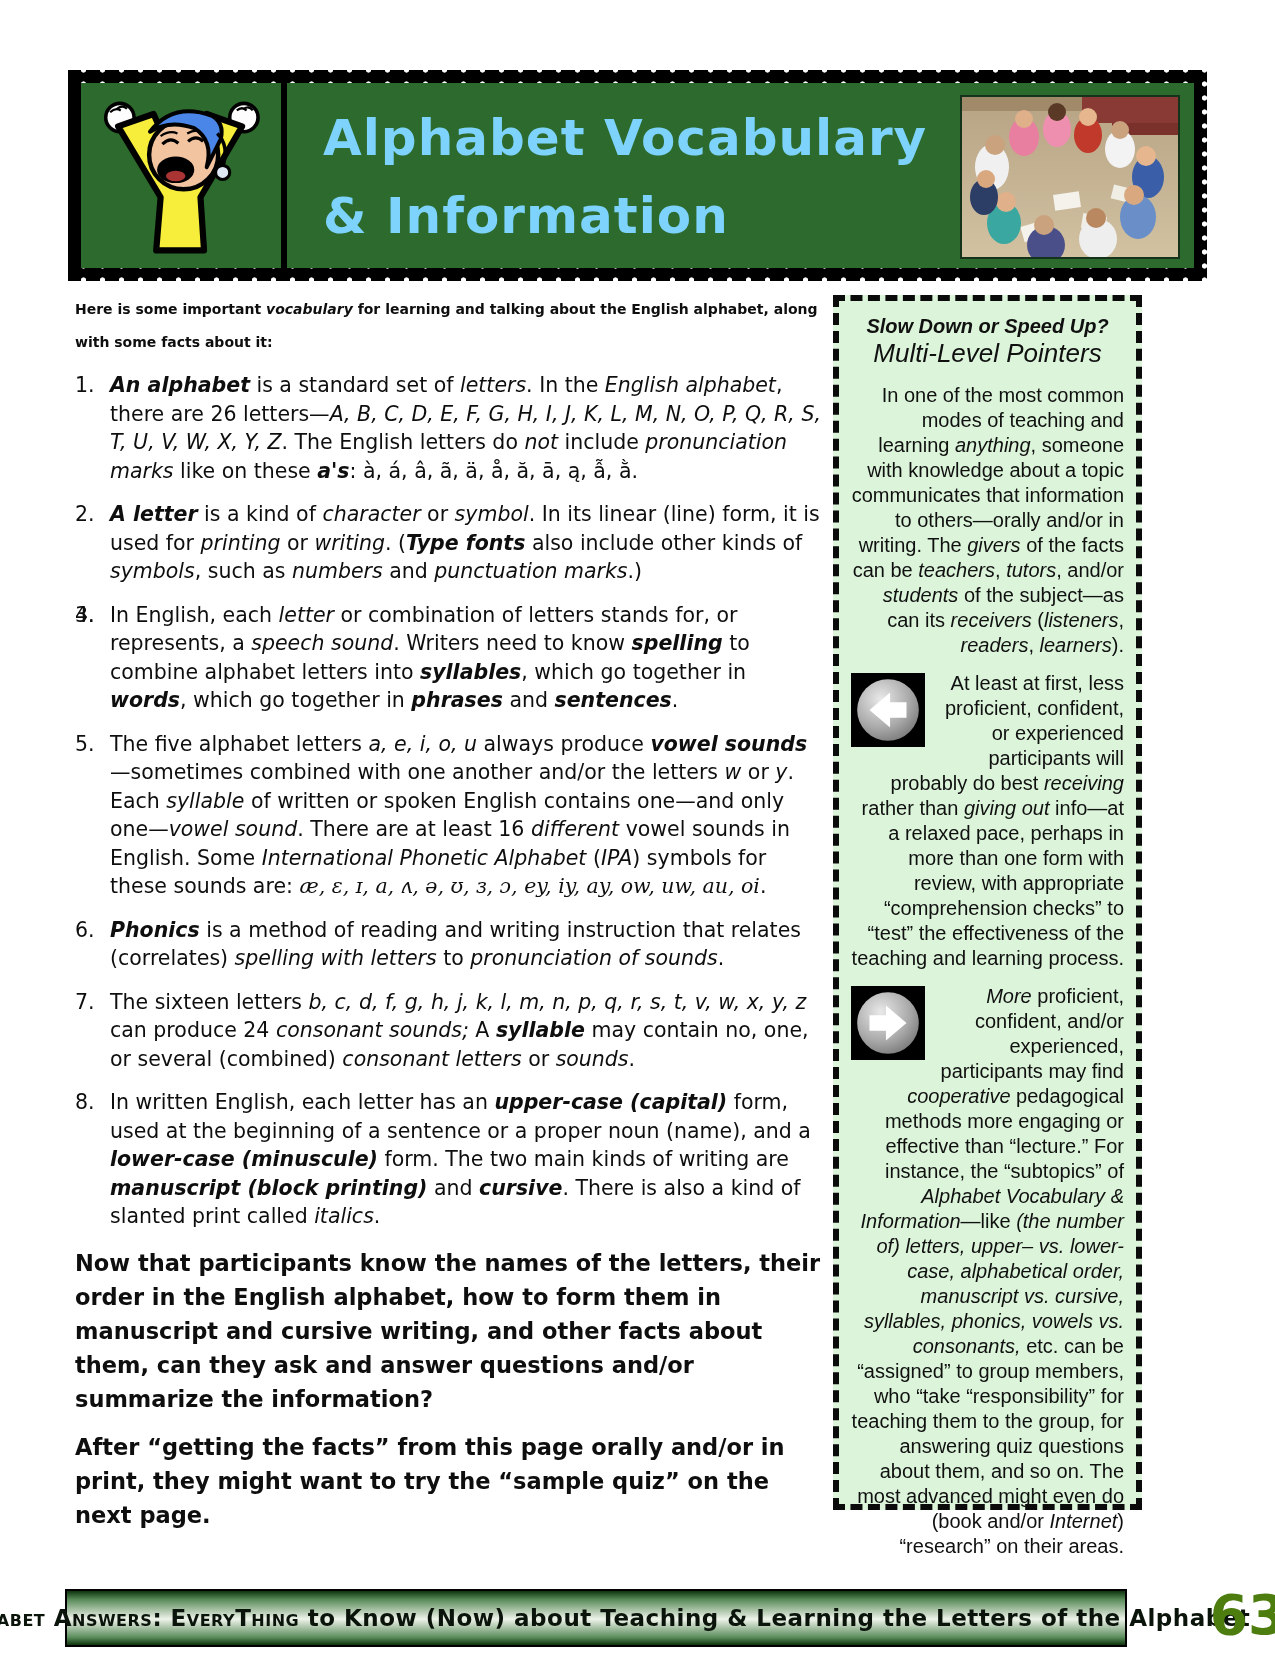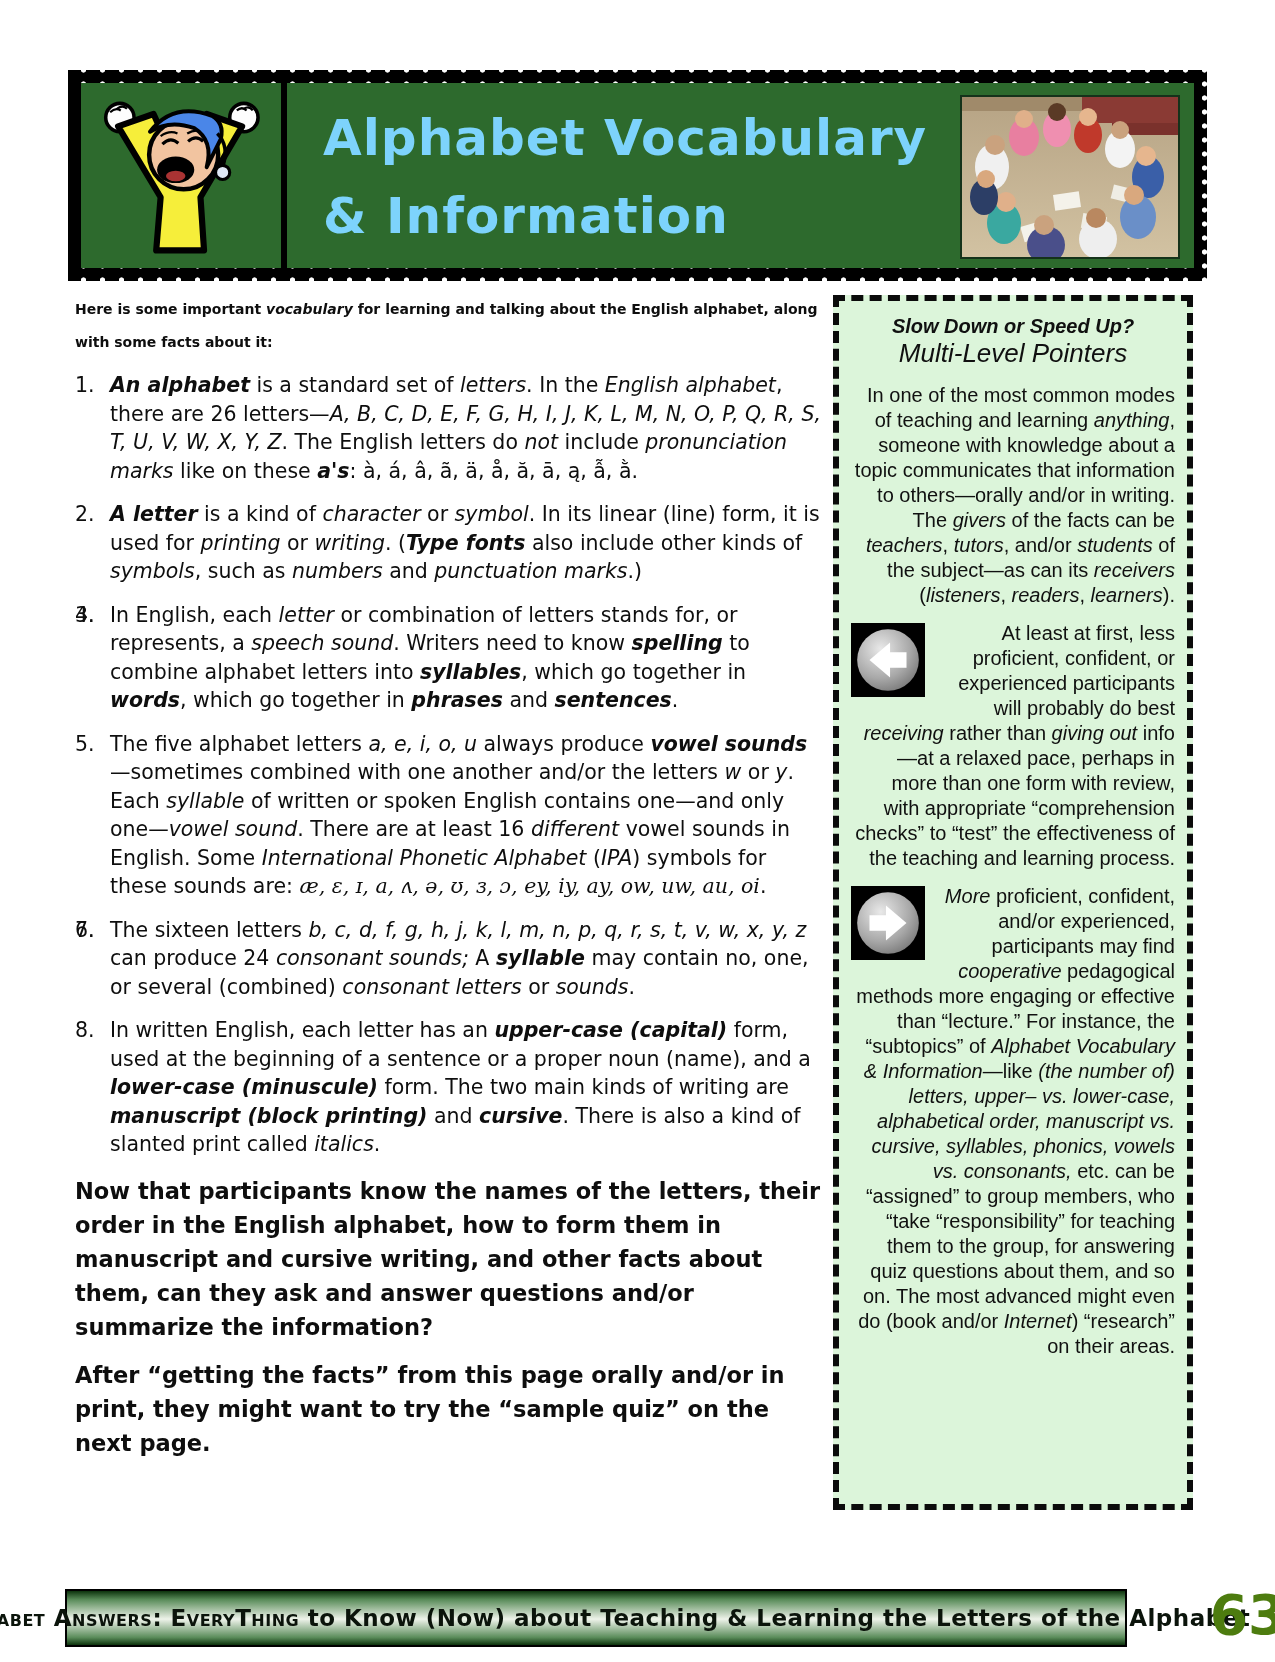--- a/index.html
+++ b/index.html
@@ -26,21 +26,21 @@
 
   
   .main{position:absolute;left:75px;top:293px;width:748px;}
   .intro{margin:0 0 12px 0;font-size:14px;line-height:33px;font-weight:bold;}
   ol.facts{list-style:none;margin:0;padding:0;}
   li.item{position:relative;padding-left:35px;margin:0 0 15px 0;font-size:20.5px;line-height:28.5px;}
   li.item .num{position:absolute;left:0;top:0;}
   .closing{margin:14px 0 0 0;font-size:22.5px;line-height:34px;font-weight:bold;}
 
   
-  .sidebar{position:absolute;left:833px;top:295px;width:360px;height:1215px;box-sizing:border-box;
+  .sidebar{position:absolute;left:833px;top:295px;width:309px;height:1215px;box-sizing:border-box;
            border:6px dashed #0b0b0b;background:#dcf5da;padding:10px 12px;
            font-family:"Liberation Sans",sans-serif;color:#101010;}
   .sb-title1{text-align:center;font-size:20px;font-weight:bold;font-style:italic;margin-top:4px;}
   .sb-title2{text-align:center;font-size:26px;font-weight:normal;font-style:italic;margin-bottom:14px;}
   .sb-p{margin:0 0 13px 0;text-align:right;font-size:20px;line-height:25px;}
   .sb-icon{float:left;width:74px;height:74px;margin:2px 8px 4px 0;}
   .sb-icon svg{display:block;width:74px;height:74px;}
 
   
   .footer-bar{position:absolute;left:65px;top:1589px;width:1062px;height:58px;box-sizing:border-box;
@@ -149,20 +149,21 @@
       <li class="item">
         <span class="num">4.</span>
         <span class="itxt"><span>In English, each </span><span class="i">letter</span><span> or combination of letters stands for, or represents, a </span><span class="i">speech sound</span><span>. Writers need to know </span><span class="b i">spelling</span><span> to combine alphabet letters into </span><span class="b i">syllables</span><span>, which go together in </span><span class="b i">words</span><span>, which go together in </span><span class="b i">phrases</span><span> and </span><span class="b i">sentences</span><span>.</span></span>
       </li>
       <li class="item">
         <span class="num">5.</span>
         <span class="itxt"><span>The five alphabet letters </span><span class="i">a, e, i, o, u</span><span> always produce </span><span class="b i">vowel sounds</span><span> —sometimes combined with one another and/or the letters </span><span class="i">w</span><span> or </span><span class="i">y</span><span>. Each </span><span class="i">syllable</span><span> of written or spoken English contains one—and only one—</span><span class="i">vowel sound</span><span>. There are at least 16 </span><span class="i">different</span><span> vowel sounds in English. Some </span><span class="i">International Phonetic Alphabet</span><span> (</span><span class="i">IPA</span><span>) symbols for these sounds are: </span><span class="i srf">æ, ɛ, ɪ, a, ʌ, ə, ʊ, ɜ, ɔ, ey, iy, ay, ow, uw, au, oi</span><span>.</span></span>
       </li>
       <li class="item">
         <span class="num">6.</span>
+        <span class="itxt"><span class="b i">Phonics</span><span> is a method of reading and writing instruction that relates (correlates) </span><span class="i">spelling with letters</span><span> to </span><span class="i">pronunciation of sounds</span><span>.</span></span>
       </li>
       <li class="item">
         <span class="num">7.</span>
         <span class="itxt"><span>The sixteen letters </span><span class="i">b, c, d, f, g, h, j, k, l, m, n, p, q, r, s, t, v, w, x, y, z</span><span> can produce 24 </span><span class="i">consonant sounds;</span><span> A </span><span class="b i">syllable</span><span> may contain no, one, or several (combined) </span><span class="i">consonant letters</span><span> or </span><span class="i">sounds</span><span>.</span></span>
       </li>
       <li class="item">
         <span class="num">8.</span>
         <span class="itxt"><span>In written English, each letter has an </span><span class="b i">upper-case (capital)</span><span> form, used at the beginning of a sentence or a proper noun (name), and a </span><span class="b i">lower-case (minuscule)</span><span> form. The two main kinds of writing are </span><span class="b i">manuscript (block printing)</span><span> and </span><span class="b i">cursive</span><span>. There is also a kind of slanted print called </span><span class="i">italics</span><span>.</span></span>
       </li>
     </ol>

